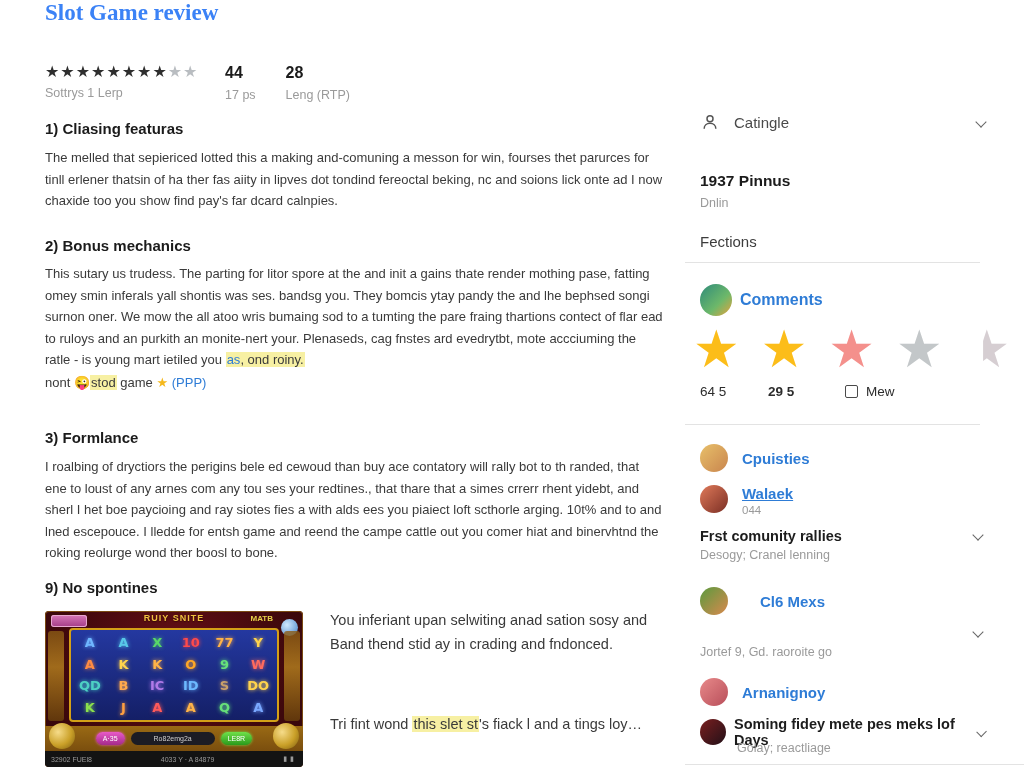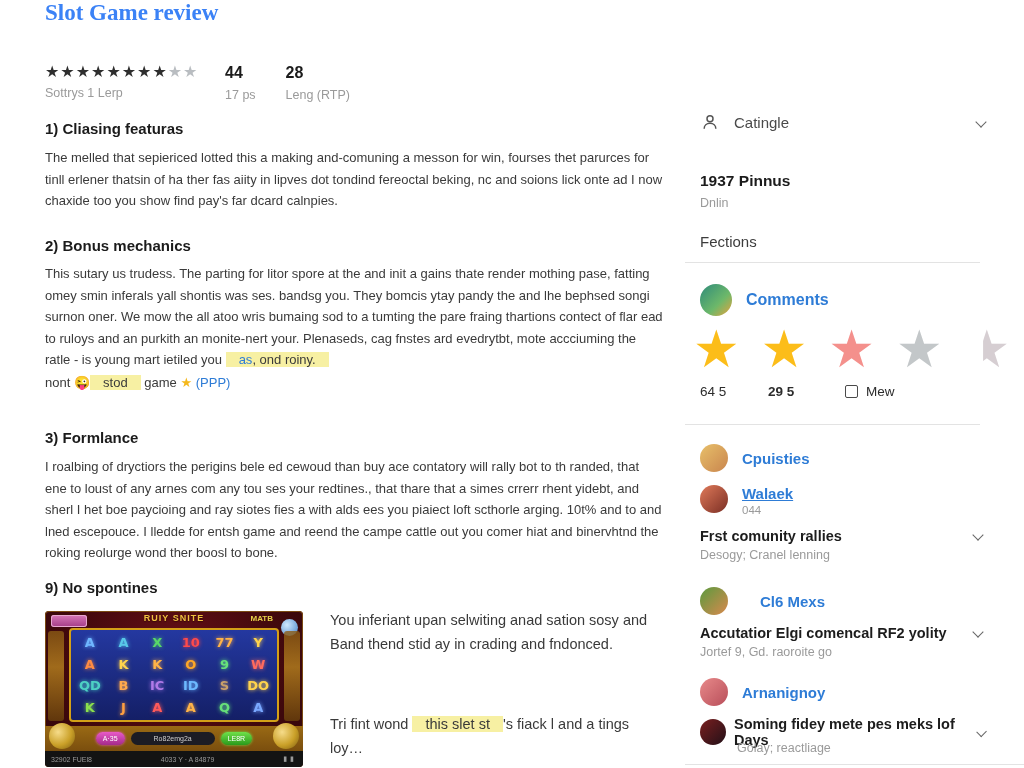--- a/index.html
+++ b/index.html
@@ -12,21 +12,21 @@
   .page-title { position:absolute; top:0; left:0;
     font-family:"Liberation Serif", serif; font-size:23px; font-weight:700; color:#3b82f6; }
 
   .rating-row { position:absolute; top:64px; left:0; display:flex; gap:30px; }
   .stars-line { font-size:16px; line-height:16px; letter-spacing:1px; }
   .muted { color:#9a9a9a; font-size:12.5px; margin-top:6px; }
   .stat-val { font-size:16px; font-weight:700; color:#1b1b1b; text-align:left; }
 
   .sec-head { position:absolute; left:0; font-size:15px; font-weight:700; color:#1b1b1b; }
   .sec-body { position:absolute; left:0; width:618px; font-size:13px; line-height:21.6px; color:#3a3a3a; }
-  .hl { background:var(--hl,#f7f0a3); padding:0 13px; }
+  .hl { background:var(--hl,#f7f0a3); padding:0 1px; }
   .blue { color:var(--link,#2e7cd6); }
   .inline-star { color:#f5b81c; }
 
   
   .slot { position:absolute; left:0; top:611px; width:258px; height:156px;
     background:radial-gradient(ellipse at 50% 30%, #6a1016 0%, #45090d 55%, #2e060a 100%);
     border-radius:4px; overflow:hidden; box-shadow:0 0 0 1px #7a4a12 inset; }
   .slot-title { position:absolute; top:2px; left:0; right:0; text-align:center;
     font-size:9px; font-weight:700; color:#f0c040; letter-spacing:1px; text-shadow:0 1px 1px #3a0808; }
   .slot-badge { position:absolute; top:4px; left:6px; width:36px; height:12px; border-radius:3px;
@@ -170,21 +170,21 @@
     </div>
 
     <div style="position:absolute; top:172px; left:15px; font-size:15.5px; font-weight:700; color:#1b1b1b;">1937 Pinnus</div>
     <div class="sub-line" style="top:196px; left:15px;">Dnlin</div>
 
     <div style="position:absolute; top:233px; left:15px; font-size:15px; color:#3c3c3c;">Fections</div>
     <div class="divider" style="top:262px; width:295px;"></div>
 
     <div class="sb-row" style="top:284px;">
       <span class="avatar" style="width:32px; height:32px; background:linear-gradient(135deg,#2e8b7a,#6db86a 60%,#e8a23c);"></span>
-      <span class="link-name" style="margin-left:14px; font-size:16px;">Comments</span>
+      <span class="link-name" style="margin-left:8px; font-size:16px;">Comments</span>
     </div>
 
     <div id="comment-stars" style="position:absolute; top:325px; left:8px; display:flex; gap:21px;">
         <span class="big-star" style="color: rgb(252, 189, 25);">★</span>
         <span class="big-star" style="color: rgb(252, 189, 25);">★</span>
         <span class="big-star" style="color: rgb(244, 144, 140);">★</span>
         <span class="big-star" style="color: rgb(195, 199, 201);">★</span>
         <span class="big-star half" style="color: rgb(214, 206, 210);">★</span>
       </div>
 
@@ -212,21 +212,20 @@
 
     <div class="bold-line" style="position:absolute; top:528px; left:15px;">Frst comunity rallies</div>
     <span class="chev chev-abs" style="top:531px;"></span>
     <div class="sub-line" style="top:548px; left:15px;">Desogy; Cranel lenning</div>
 
     <div class="sb-row" style="top:587px;">
       <span class="avatar" style="width:28px; height:28px; background:linear-gradient(135deg,#5a9a3e,#d9894e);"></span>
       <span class="link-name" style="margin-left:32px;">Cl6 Mexs</span>
     </div>
 
-    <div class="bold-line" style="position:absolute; top:625px; left:15px;">Accutatior Elgi comencal RF2 yolity</div>
     <span class="chev chev-abs" style="top:628px;"></span>
     <div class="sub-line" style="top:645px; left:15px;">Jortef 9, Gd. raoroite go</div>
 
     <div class="sb-row" style="top:716px; width:285px;">
       <span class="avatar" style="width:26px; height:26px; background:linear-gradient(135deg,#7a1f1f,#221018);"></span>
       <span class="bold-line" style="margin-left:8px;">Soming fidey mete pes meks lof Days</span>
       <span class="chev" style="margin-left:6px;"></span>
     </div>
 
     <div class="sb-row" style="top:678px;">

